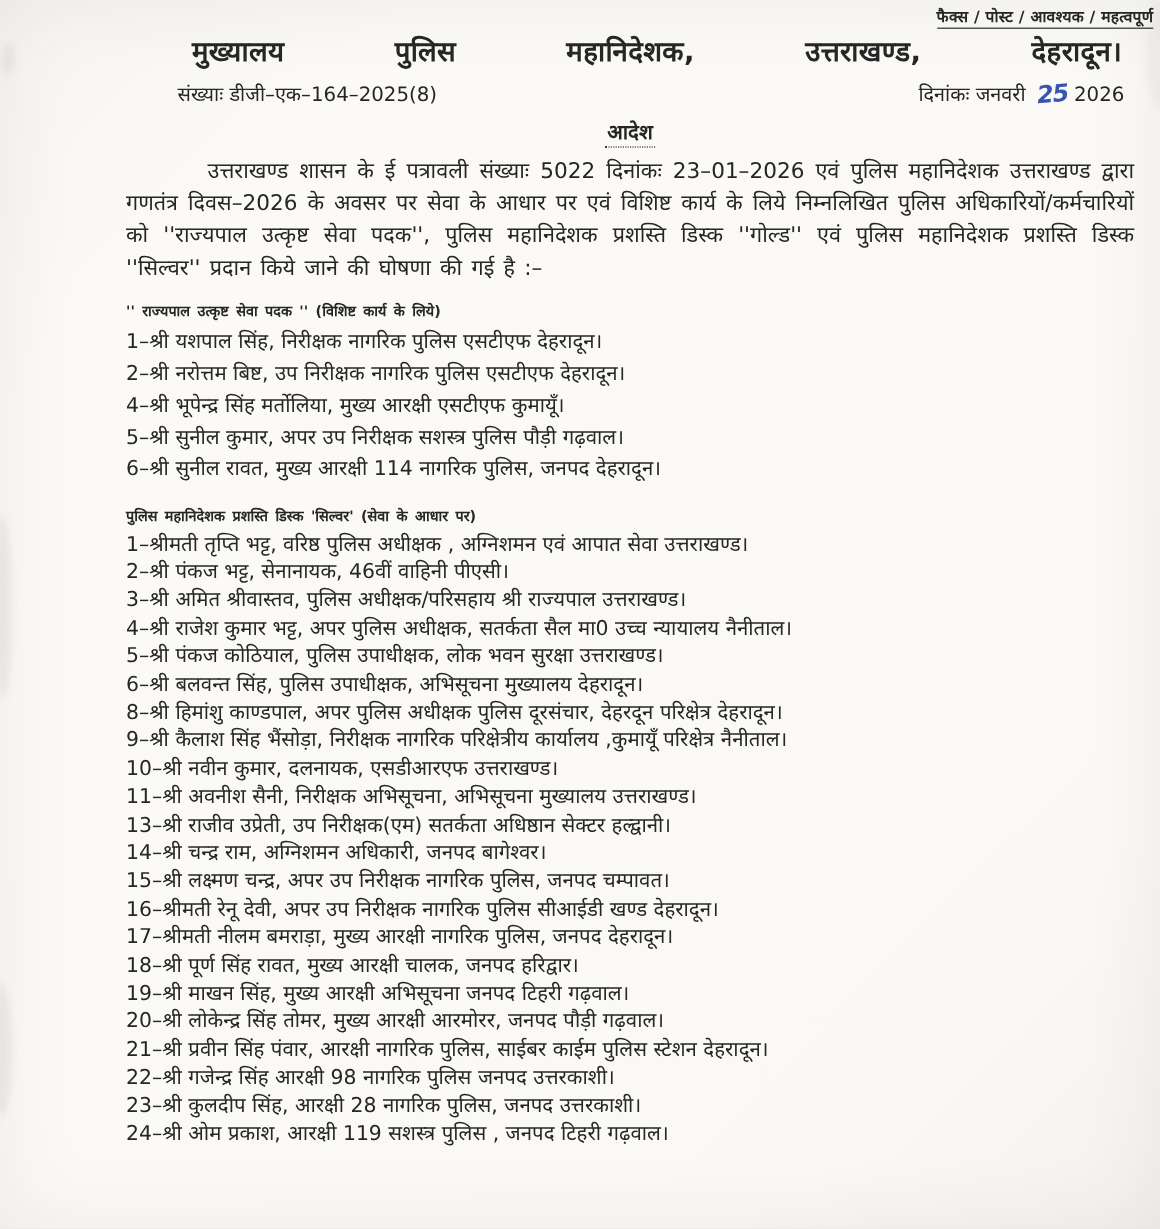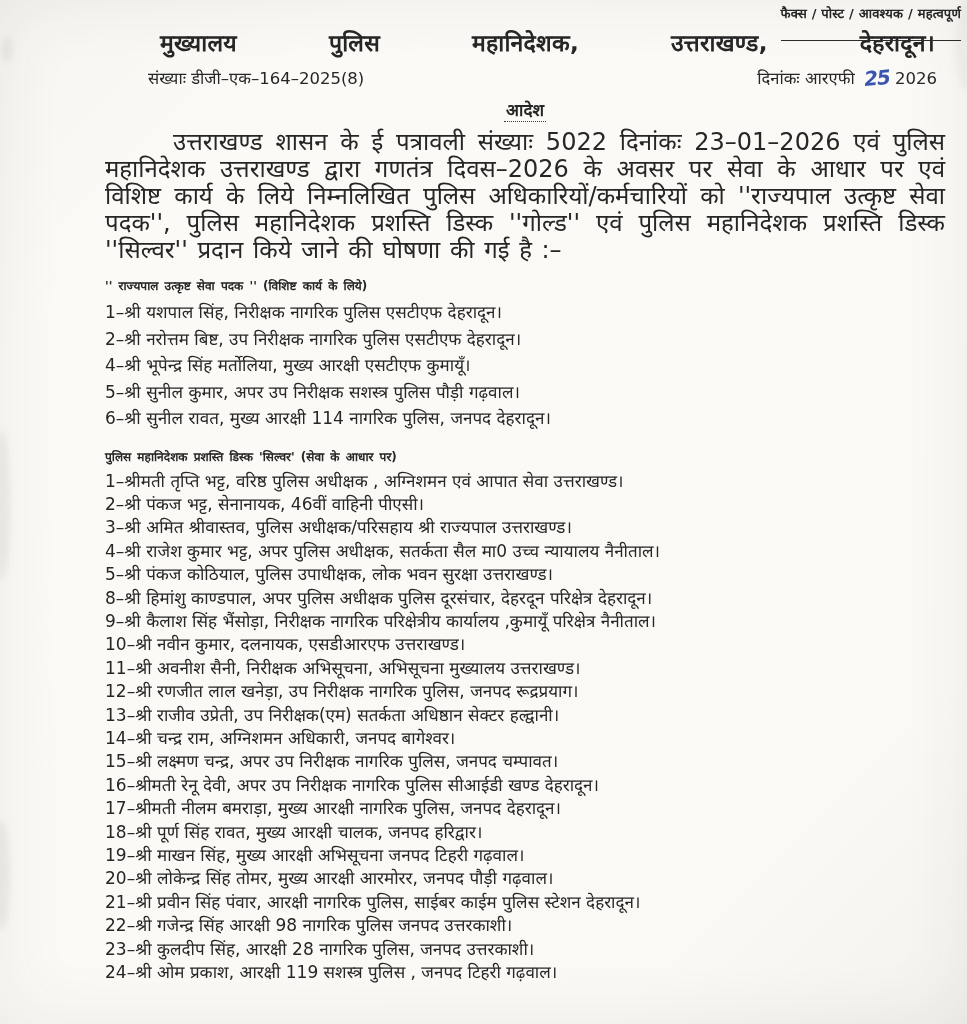--- a/index.html
+++ b/index.html
@@ -23,21 +23,21 @@
   .a2 { left: -8px; top: 820px;  width: 18px; height: 110px; }
   .a3 { left: 2px;  top: 36px;   width: 10px; height: 26px;  }
   .a4 { right: -10px; top: 0;    width: 22px; height: 90px;  background: rgba(120,120,120,0.06); }
 
   .classification {
     position: absolute;
     top: 4px; right: 6px;
     font-size: 13px;
     font-weight: bold;
     border-bottom: 1.6px solid #2c2c2c;
-    padding-bottom: 18px;
+    padding-bottom: 1px;
     letter-spacing: 0.2px;
   }
 
   .content { padding: 26px 22px 0 105px; }
 
   .letterhead {
     display: flex;
     justify-content: space-between;
     margin: 0 10px 0 55px;
     font-size: 23px;
@@ -68,21 +68,21 @@
   .order-heading {
     text-align: center;
     font-size: 17px;
     font-weight: bold;
     margin-top: 9px;
   }
   .order-heading span { border-bottom: 1.5px dotted #3a3a3a; padding: 0 2px 1px; text-align: center; }
 
   .intro {
     margin-top: 8px;
-    font-size: 24px;
+    font-size: 18px;
     line-height: 27px;
     text-align: justify;
     text-indent: 68px;
     word-spacing: 2px;
   }
 
   .section-heading {
     text-align: left;
     font-size: 12px;
     font-weight: bold;
@@ -114,21 +114,21 @@
       <span>मुख्यालय</span>
       <span>पुलिस</span>
       <span>महानिदेशक,</span>
       <span>उत्तराखण्ड,</span>
       <span>देहरादून।</span>
     </div>
 
     <div class="refrow">
       <span class="ref">संख्याः डीजी–एक–164–2025(8)</span>
       <span class="date">
-        <span>दिनांकः आरएफी</span>
+        <span>दिनांकः जनवरी</span>
         <span class="handwritten">25</span>
         <span>2026</span>
       </span>
     </div>
 
     <div class="order-heading">
       <span>आदेश</span>
     </div>
 
     <div class="intro">उत्तराखण्ड शासन के ई पत्रावली संख्याः 5022 दिनांकः 23–01–2026 एवं  पुलिस महानिदेशक उत्तराखण्ड द्वारा गणतंत्र दिवस–2026 के अवसर पर सेवा के आधार पर एवं विशिष्ट कार्य के लिये निम्नलिखित पुलिस अधिकारियों/कर्मचारियों को ''राज्यपाल उत्कृष्ट सेवा पदक'', पुलिस महानिदेशक प्रशस्ति डिस्क ''गोल्ड'' एवं पुलिस महानिदेशक प्रशस्ति डिस्क ''सिल्वर''  प्रदान किये जाने की घोषणा की गई है :–</div>
@@ -144,25 +144,25 @@
       </div>
 
     <div class="section-heading sh2">पुलिस महानिदेशक प्रशस्ति डिस्क 'सिल्वर' (सेवा के आधार पर)</div>
 
     <div class="list list2">
         <div class="list-item">1–श्रीमती तृप्ति भट्ट, वरिष्ठ पुलिस अधीक्षक , अग्निशमन एवं आपात सेवा उत्तराखण्ड।</div>
         <div class="list-item">2–श्री पंकज भट्ट, सेनानायक, 46वीं वाहिनी पीएसी।</div>
         <div class="list-item">3–श्री अमित श्रीवास्तव, पुलिस अधीक्षक/परिसहाय श्री राज्यपाल उत्तराखण्ड।</div>
         <div class="list-item">4–श्री राजेश कुमार भट्ट, अपर पुलिस अधीक्षक, सतर्कता सैल मा0 उच्च न्यायालय नैनीताल।</div>
         <div class="list-item">5–श्री पंकज कोठियाल, पुलिस उपाधीक्षक, लोक भवन सुरक्षा उत्तराखण्ड।</div>
+        <div class="list-item">6–श्री बलवन्त सिंह, पुलिस उपाधीक्षक, अभिसूचना मुख्यालय देहरादून।</div>
         <div class="list-item">8–श्री हिमांशु काण्डपाल, अपर पुलिस अधीक्षक पुलिस दूरसंचार, देहरदून परिक्षेत्र देहरादून।</div>
         <div class="list-item">9–श्री कैलाश सिंह भैंसोड़ा, निरीक्षक नागरिक परिक्षेत्रीय कार्यालय ,कुमायूँ परिक्षेत्र नैनीताल।</div>
         <div class="list-item">10–श्री नवीन कुमार, दलनायक, एसडीआरएफ उत्तराखण्ड।</div>
         <div class="list-item">11–श्री अवनीश सैनी, निरीक्षक अभिसूचना, अभिसूचना मुख्यालय उत्तराखण्ड।</div>
-        <div class="list-item">12–श्री रणजीत लाल खनेड़ा, उप निरीक्षक नागरिक पुलिस, जनपद रूद्रप्रयाग।</div>
         <div class="list-item">13–श्री राजीव उप्रेती, उप निरीक्षक(एम) सतर्कता अधिष्ठान सेक्टर हल्द्वानी।</div>
         <div class="list-item">14–श्री चन्द्र राम, अग्निशमन अधिकारी, जनपद बागेश्वर।</div>
         <div class="list-item">15–श्री लक्ष्मण चन्द्र, अपर उप निरीक्षक नागरिक पुलिस, जनपद चम्पावत।</div>
         <div class="list-item">16–श्रीमती रेनू देवी, अपर उप निरीक्षक नागरिक पुलिस सीआईडी खण्ड देहरादून।</div>
         <div class="list-item">17–श्रीमती नीलम बमराड़ा, मुख्य आरक्षी नागरिक पुलिस, जनपद देहरादून।</div>
         <div class="list-item">18–श्री पूर्ण सिंह रावत, मुख्य आरक्षी चालक, जनपद हरिद्वार।</div>
         <div class="list-item">19–श्री माखन सिंह, मुख्य आरक्षी अभिसूचना जनपद टिहरी गढ़वाल।</div>
         <div class="list-item">20–श्री लोकेन्द्र सिंह तोमर, मुख्य आरक्षी आरमोरर, जनपद पौड़ी गढ़वाल।</div>
         <div class="list-item">21–श्री प्रवीन सिंह पंवार, आरक्षी नागरिक पुलिस, साईबर काईम पुलिस स्टेशन देहरादून।</div>
         <div class="list-item">22–श्री गजेन्द्र सिंह आरक्षी 98 नागरिक पुलिस जनपद उत्तरकाशी।</div>

